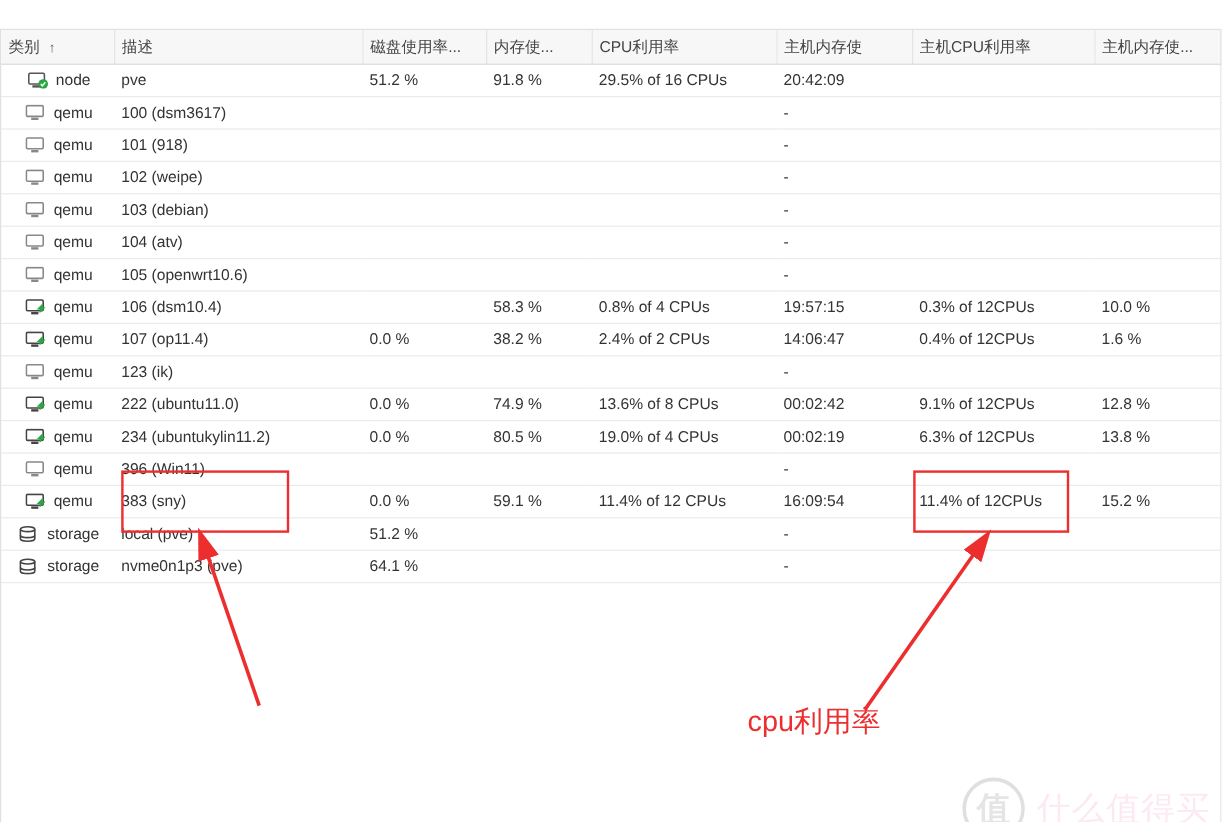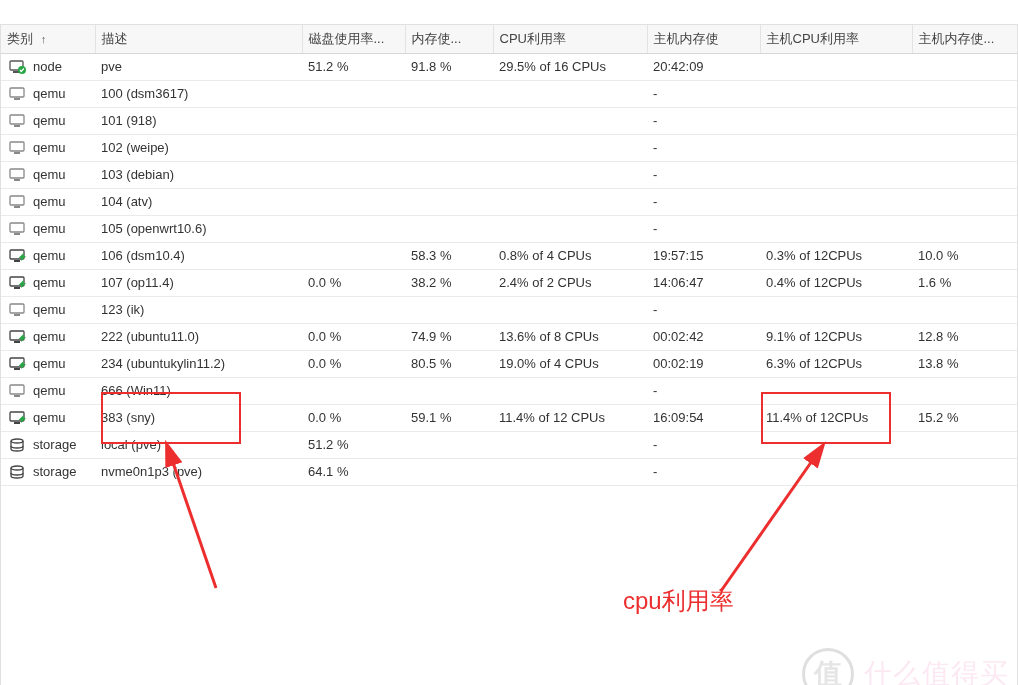--- a/index.html
+++ b/index.html
@@ -11,21 +11,21 @@
   tbody tr{border-bottom:1px solid #eaeaea;}
   tbody td{color:#333;}
   .col-type{width:94px;}
   .col-desc{width:207px;}
   .col-disk{width:103px;}
   .col-mem{width:88px;}
   .col-cpu{width:154px;}
   .col-up{width:113px;}
   .col-hcpu{width:152px;}
   .col-hmem{width:105px;}
-  td.type-cell{padding-left:8px;}
+  td.type-cell{padding-left:8px;text-align:center;}
   .ico{display:inline-block;width:18px;height:14px;vertical-align:middle;margin-right:6px;position:relative;}
   .ico svg{display:block;}
   .lbl{vertical-align:middle;color:#333;}
   .sort-ind{margin-left:4px;color:#555;font-size:11px;}
   .redbox{border:2px solid #ec2e2e;position:absolute;}
   .redtext{color:#ec2e2e;font-size:24px;position:absolute;font-family:"Microsoft YaHei","PingFang SC",sans-serif;}
   .arrow-svg{position:absolute;overflow:visible;}
 
   
   .wm{position:absolute;right:8px;bottom:8px;opacity:.12;display:flex;align-items:center;gap:10px;}
@@ -221,21 +221,21 @@
           <td>19.0% of 4 CPUs</td>
           <td>00:02:19</td>
           <td>6.3% of 12CPUs</td>
           <td>13.8 %</td>
         </tr>
         <tr>
           <td class="type-cell"><span class="ico"><svg width="18" height="14">
                 <rect x="1" y="1" width="14" height="9" rx="1" fill="none" stroke="#888" stroke-width="1.3"></rect>
                 <rect x="5" y="11" width="6" height="2" fill="#888"></rect>
               </svg></span><span class="lbl">qemu</span></td>
-          <td>666 (Win11)</td>
+          <td>396 (Win11)</td>
           <td></td>
           <td></td>
           <td></td>
           <td>-</td>
           <td></td>
           <td></td>
         </tr>
         <tr>
           <td class="type-cell"><span class="ico"><svg width="18" height="14">
                 <rect x="1" y="1" width="14" height="9" rx="1" fill="none" stroke="#444" stroke-width="1.3"></rect>

